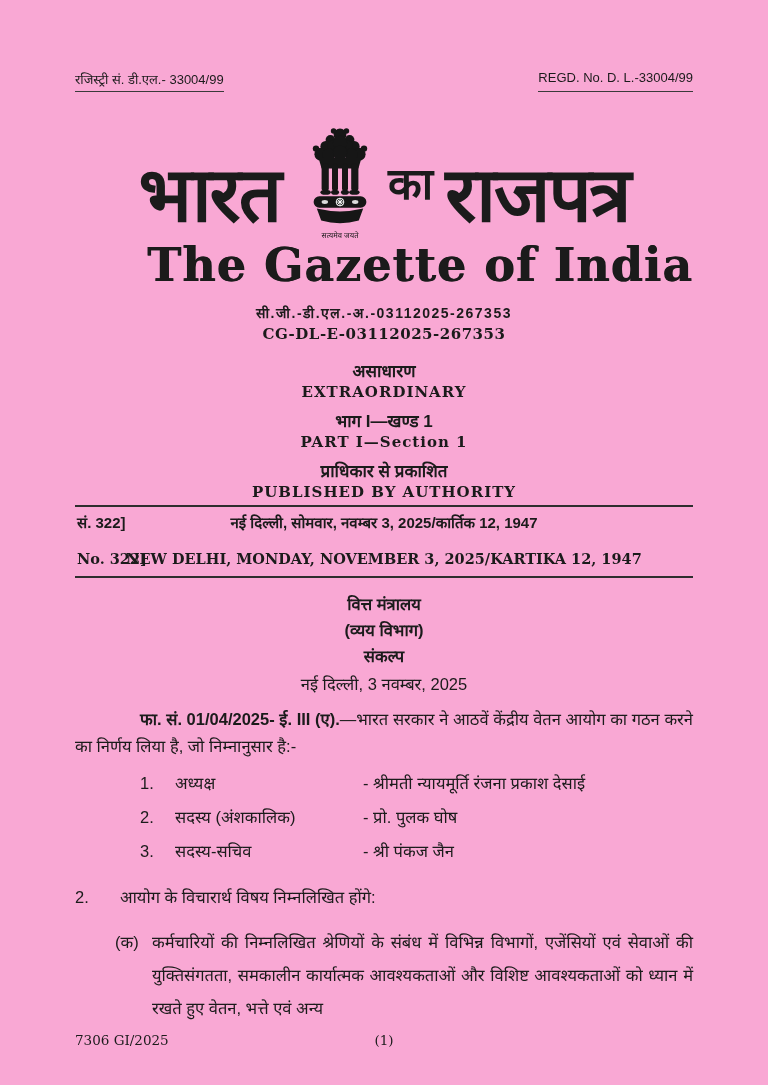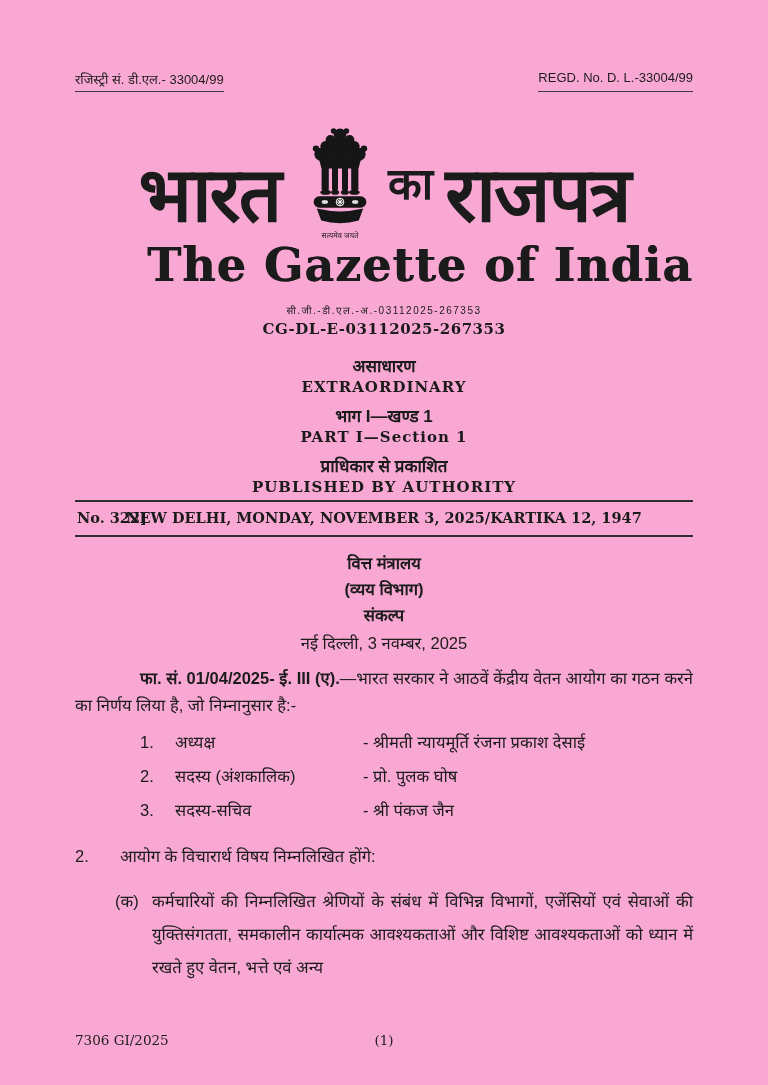--- a/index.html
+++ b/index.html
@@ -24,21 +24,21 @@
   .mh-ka { font-size:44px; font-weight:bold; line-height:1.0; margin-top:1px; }
 
   .gazette-title {
     text-align:right; font-family:"DejaVu Serif","Liberation Serif",serif;
     font-weight:bold; font-size:46px; line-height:1.1; margin-top:-4px;
     letter-spacing:1px; text-shadow:0.6px 0 0 #1b1b1b;
   }
 
   
   .codes { text-align:center; margin-top:12px; }
-  .code-hi { font-size:10px; letter-spacing:1.5px; }
+  .code-hi { font-size:14px; letter-spacing:1.5px;font-weight:bold; }
   .code-en { font-size:15px; font-weight:bold; font-family:"DejaVu Serif","Liberation Serif",serif; margin-top:3px; letter-spacing:0.5px; }
 
   
   .issue { text-align:center; margin-top:16px; }
   .grp { margin-top:8px; }
   .i-hi { font-size:17px; font-weight:bold; }
   .i-en { font-size:15px; font-weight:bold; font-family:"DejaVu Serif","Liberation Serif",serif; letter-spacing:1px; margin-top:1px; }
 
   
   .date-band { margin-top:4px; }
@@ -155,20 +155,24 @@
       </div>
       <div class="grp">
         <div class="i-hi">प्राधिकार से प्रकाशित</div>
         <div class="i-en">PUBLISHED BY AUTHORITY</div>
       </div>
     </div>
 
     <div class="date-band">
       <div class="rule-dbl"></div>
       <div class="dt-rows">
+        <div class="dt-row">
+          <span class="dt-label">सं.  322]</span>
+          <span>नई दिल्ली, सोमवार, नवम्बर 3, 2025/कार्तिक 12, 1947</span>
+        </div>
         <div class="dt-row serif">
           <span class="dt-label">No. 322]</span>
           <span>NEW DELHI, MONDAY, NOVEMBER 3, 2025/KARTIKA 12, 1947</span>
         </div>
       </div>
       <div class="rule-dbl"></div>
     </div>
 
     <div class="ministry-block">
       <div class="ln bold">वित्त मंत्रालय</div>

